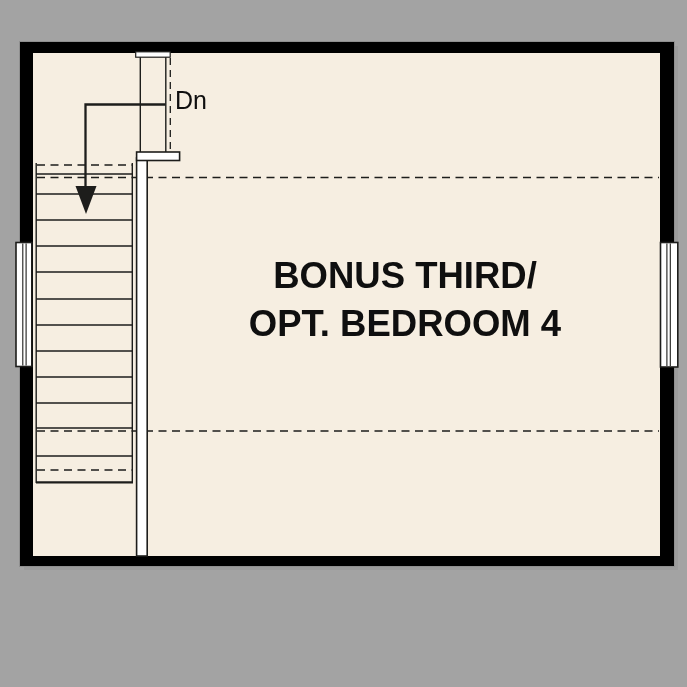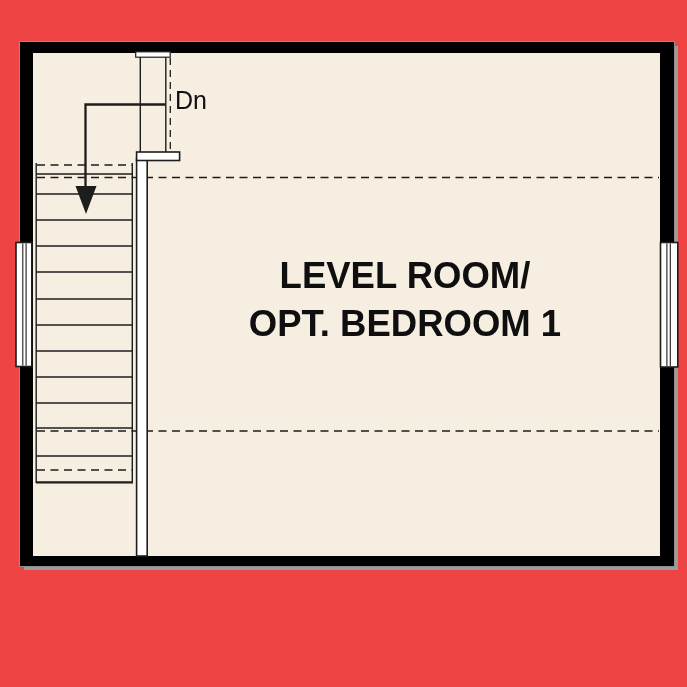--- a/index.html
+++ b/index.html
@@ -1,17 +1,17 @@
 <!DOCTYPE html>
 <html style="--floor: #f6eee1; --wall: #000000; --wall-outline: #8f8f8f; --shadow: #9b9b9b; --line: #1d1d1b; --text: #0f0f0f; --window-fill: #ffffff;"><head>
 <meta charset="utf-8">
 <style>
   html,body{margin:0;padding:0;background:#fff;}
   .canvas{
-    position:relative;width:687px;height:687px;background:#ef4444;overflow:hidden;
+    position:relative;width:687px;height:687px;background:#a3a3a3;overflow:hidden;
     font-family:"Liberation Sans", sans-serif;
   }
   .walls{
     position:absolute;left:20px;top:42px;width:654px;height:524px;
     background:var(--wall,#000);
     box-shadow:0 0 0 1px var(--wall-outline,#8f8f8f), 4px 4px 0 0 var(--shadow,#9b9b9b);
   }
   .floor{
     position:absolute;left:33px;top:53px;width:627px;height:503px;
     background:var(--floor,#f6eee1);
@@ -97,18 +97,18 @@
     <g>
       <rect class="whitefill" x="660.5" y="242.5" width="17.3" height="124.5"></rect>
       <line class="thin" x1="666.9" y1="243.5" x2="666.9" y2="366" style="stroke-width:1.1"></line>
       <line class="thin" x1="670.3" y1="243.5" x2="670.3" y2="366" style="stroke-width:1.1"></line>
     </g>
   </svg>
 
   <div class="dn-label">Dn</div>
 
   <div class="room-label">
-    <div>LEVEL ROOM/</div>
-    <div>OPT. BEDROOM 1</div>
+    <div>BONUS THIRD/</div>
+    <div>OPT. BEDROOM 4</div>
   </div>
 
 
 </div>
 
 </body></html>

